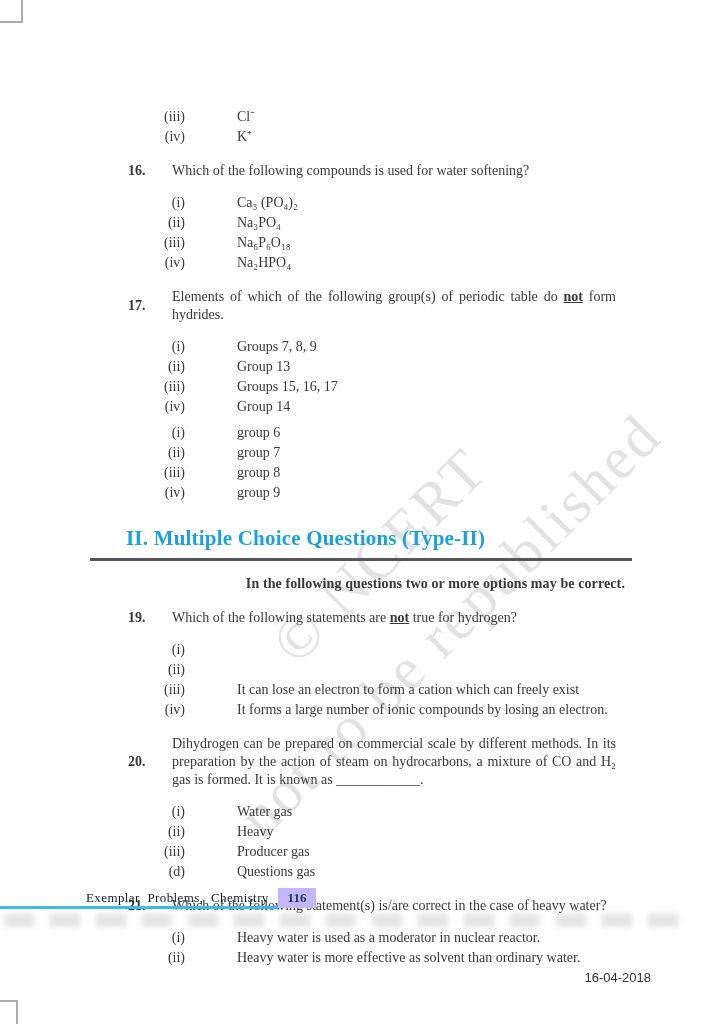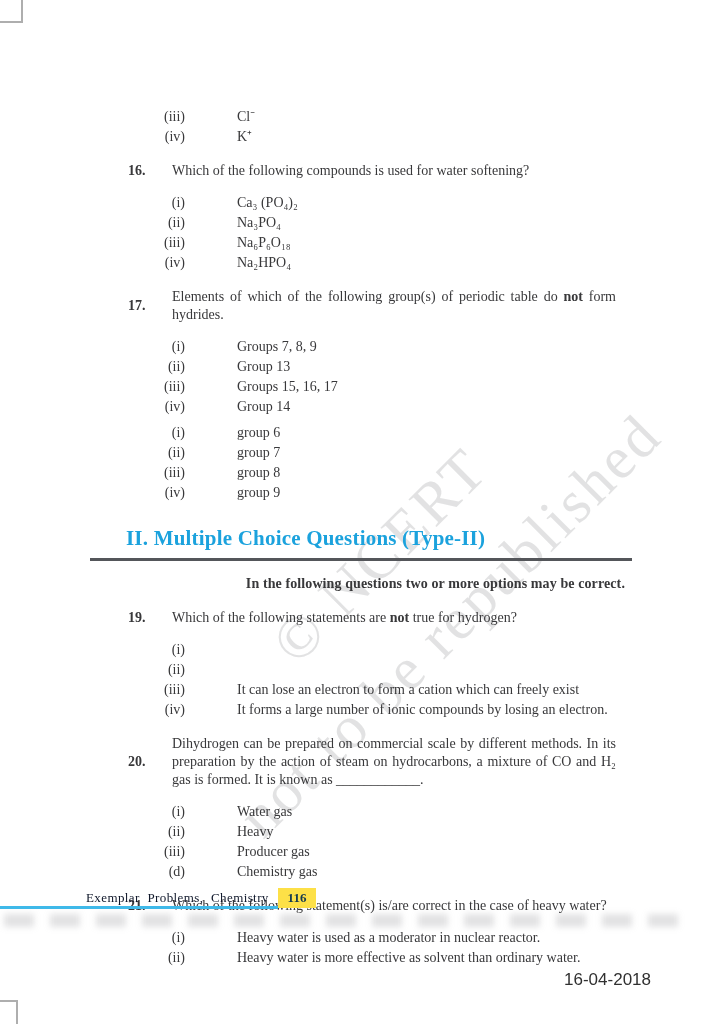--- a/index.html
+++ b/index.html
@@ -42,21 +42,21 @@
     width: 497px;
     font-size: 14px;
     z-index: 2;
   }
   .question-block { margin-top: 6px; }
   .question-block.continuation { margin-top: 0; }
   .q-row { display: flex; margin-bottom: 4px; align-items: center; }
   .q-num { flex: none; width: 35px; font-weight: bold; line-height: 18px; }
   .q-text { flex: 1; margin: 9px; text-align: justify; line-height: 18px; }
   .question-block:last-child .q-text { white-space: nowrap; }
-  .b { font-weight: bold; }
+  .b { font-weight: bold; text-decoration: underline; }
   .opt-row { display: flex; height: 20px; line-height: 20px; }
   .opt-marker { flex: none; width: 69px; padding-right: 12px; box-sizing: border-box; text-align: right; }
   .opt-text { white-space: nowrap; margin-left: 40px; }
 
   .section-header {
     margin: 22px 0 0 -38px;
     padding: 0 0 6px 36px;
     width: 542px;
     box-sizing: border-box;
     font-weight: bold;
@@ -83,21 +83,21 @@
     width: 690px; height: 13px;
     background: repeating-linear-gradient(90deg,
       rgba(125,125,130,0.22) 0 30px, rgba(125,125,130,0) 30px 46px);
     filter: blur(3px);
     z-index: 1;
   }
 
   .date-stamp {
     position: absolute; right: 73px; top: 970px;
     font-family: "Liberation Sans", sans-serif;
-    font-size: 17px; color: #303030; z-index: 2;
+    font-size: 13px; color: #303030; z-index: 2;
   }
 </style>
 </head>
 <body>
 
 <div id="page">
 
   <div class="crop-mark tl"></div>
   <div class="crop-mark bl"></div>
 
@@ -213,21 +213,21 @@
         <div class="opt-row">
           <span class="opt-marker">(ii)</span>
           <span class="opt-text">Heavy</span>
         </div>
         <div class="opt-row">
           <span class="opt-marker">(iii)</span>
           <span class="opt-text">Producer gas</span>
         </div>
         <div class="opt-row">
           <span class="opt-marker">(d)</span>
-          <span class="opt-text">Chemistry gas</span>
+          <span class="opt-text">Questions gas</span>
         </div>
       </div>
       <div class="question-block">
         <div class="q-row">
           <span class="q-num">21.</span>
           <p class="q-text"><span>Which of the following statement(s) is/are correct in the case of heavy water?</span></p>
         </div>
         <div class="opt-row">
           <span class="opt-marker">(i)</span>
           <span class="opt-text">Heavy water is used as a moderator in nuclear reactor.</span>
@@ -237,18 +237,18 @@
           <span class="opt-text">Heavy water is more effective as solvent than ordinary water.</span>
         </div>
       </div>
     </main>
 
   <div class="showthrough"></div>
 
   <footer class="footer">
     <span class="footer-rule" style="background: rgb(63, 185, 233);"></span>
     <span class="footer-text">Exemplar Problems, Chemistry</span>
-    <span class="footer-page" style="background: #fde047;">116</span>
+    <span class="footer-page" style="background: #c4b5fd;">116</span>
   </footer>
 
   <div class="date-stamp">16-04-2018</div>
 
 </div>
 
 </body></html>

